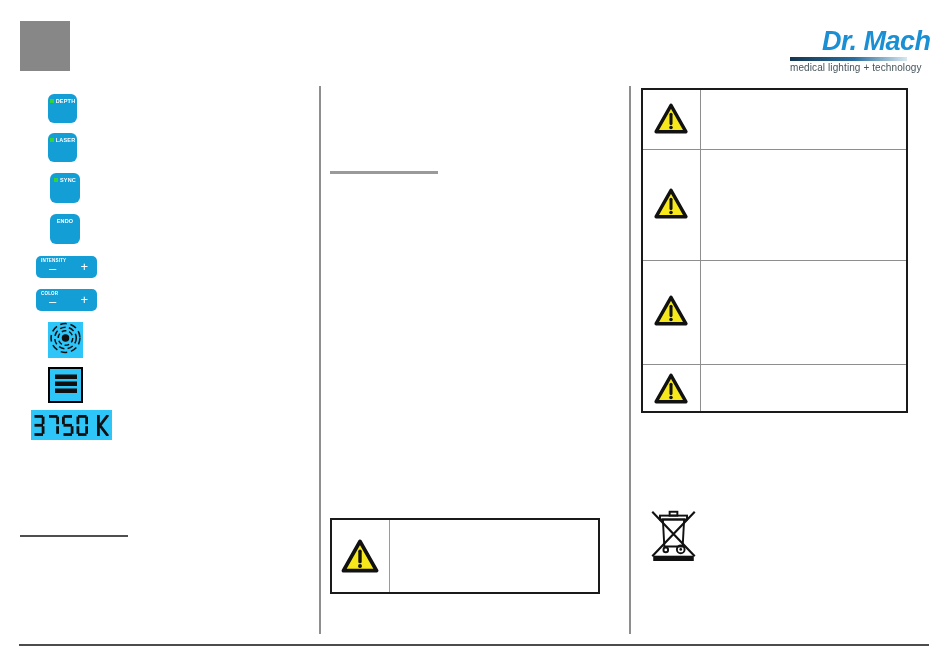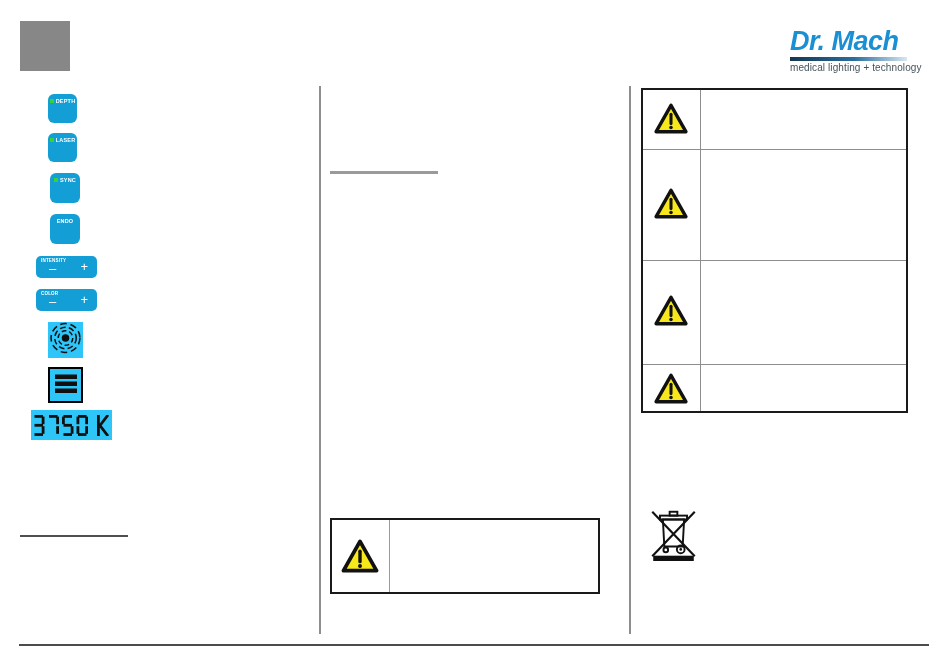--- a/index.html
+++ b/index.html
@@ -5,21 +5,21 @@
   html,body{margin:0;padding:0;background:#e8e8e8;}
   .page{
     position:relative;width:950px;height:660px;background:#ffffff;
     font-family:"Liberation Sans",sans-serif;overflow:hidden;margin:0 auto;
   }
   
   .gray-square{position:absolute;left:20px;top:21px;width:50px;height:50px;background:#878787;}
   .logo{position:absolute;left:790px;top:26px;width:122px;}
   .logo-text{
     font-style:italic;font-weight:bold;font-size:27px;line-height:30px;
-    color:#1a8fd4;letter-spacing:-0.5px;white-space:nowrap;
+    color:#1a8fd4;letter-spacing:-0.5px;white-space:nowrap;margin-left:32px;
   }
   .logo-bar{height:4px;width:117px;margin-top:1px;
     background:linear-gradient(90deg,#14364f 0%,#2a6e9e 55%,#d7e7f0 100%);}
   .logo-sub{font-size:10px;color:#44545c;margin-top:1px;letter-spacing:0.1px;white-space:nowrap;}
   
   .v-divider{position:absolute;top:86px;width:1.5px;height:548px;background:#8e8e8e;}
   #divider-1{left:319px;}
   #divider-2{left:629px;}
   .footer-rule{position:absolute;left:19px;top:644px;width:910px;height:2px;background:#4c4c4c;}
   .left-rule{position:absolute;left:20px;top:535px;width:108px;height:1.5px;background:#4f4f4f;}

